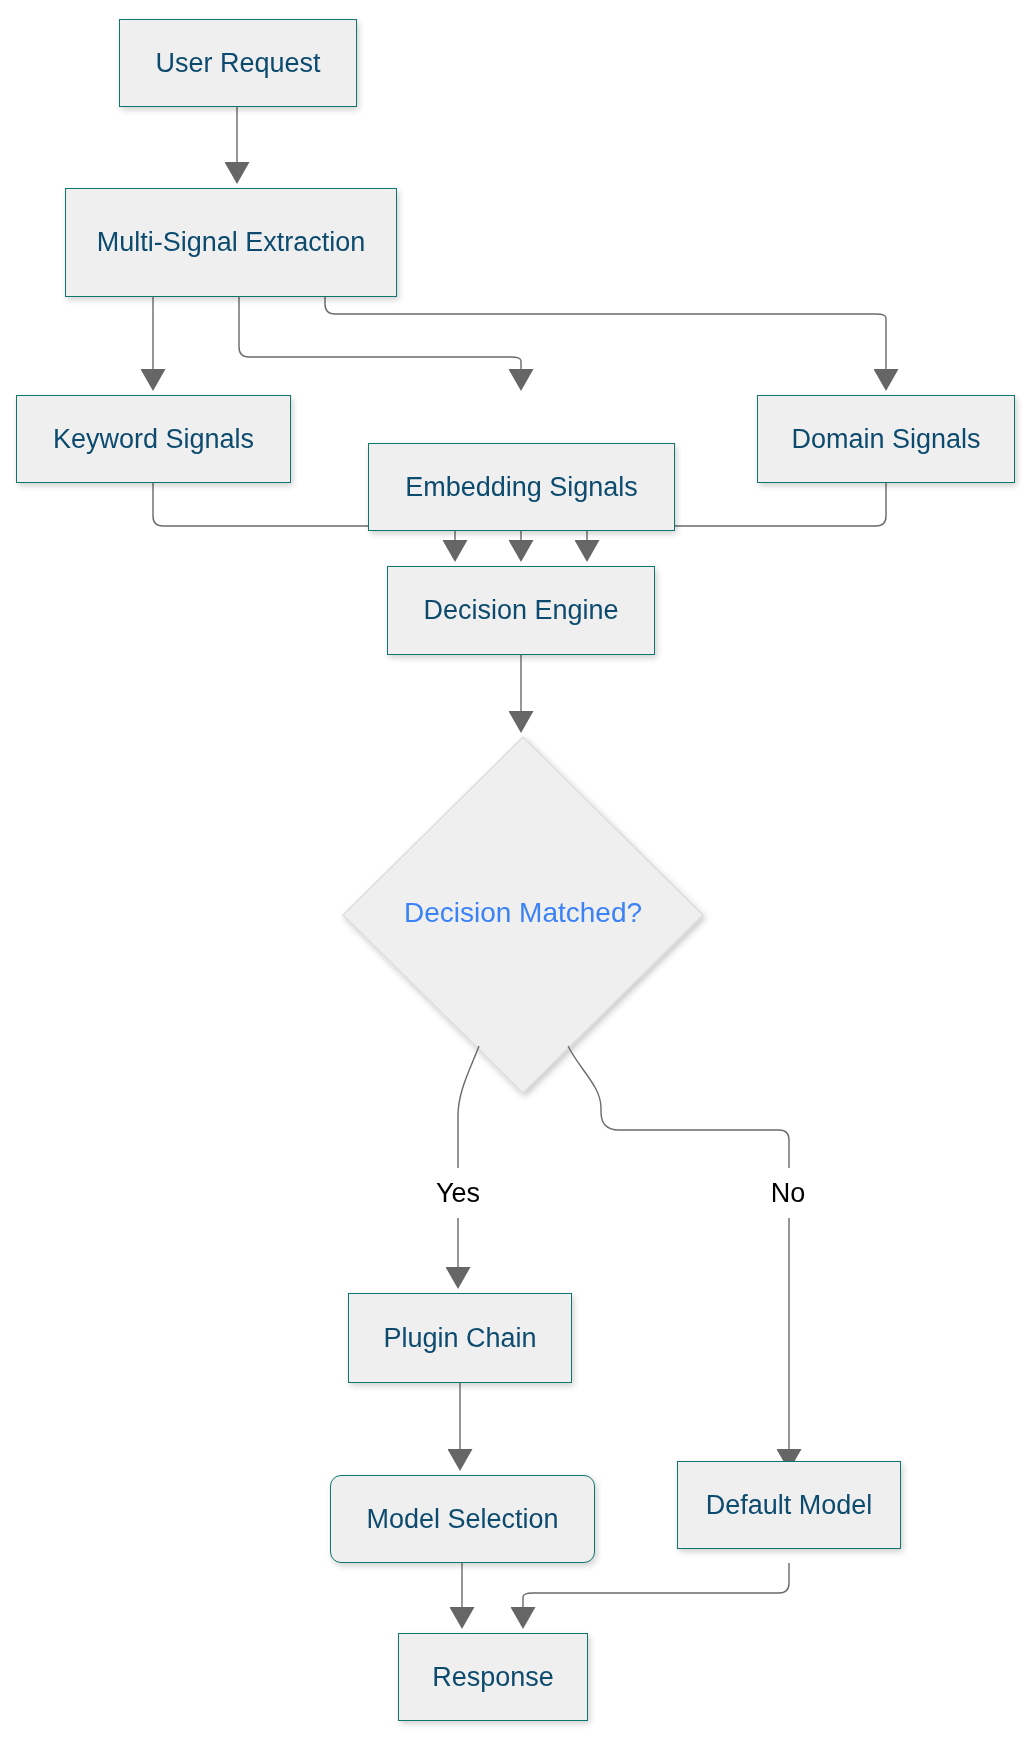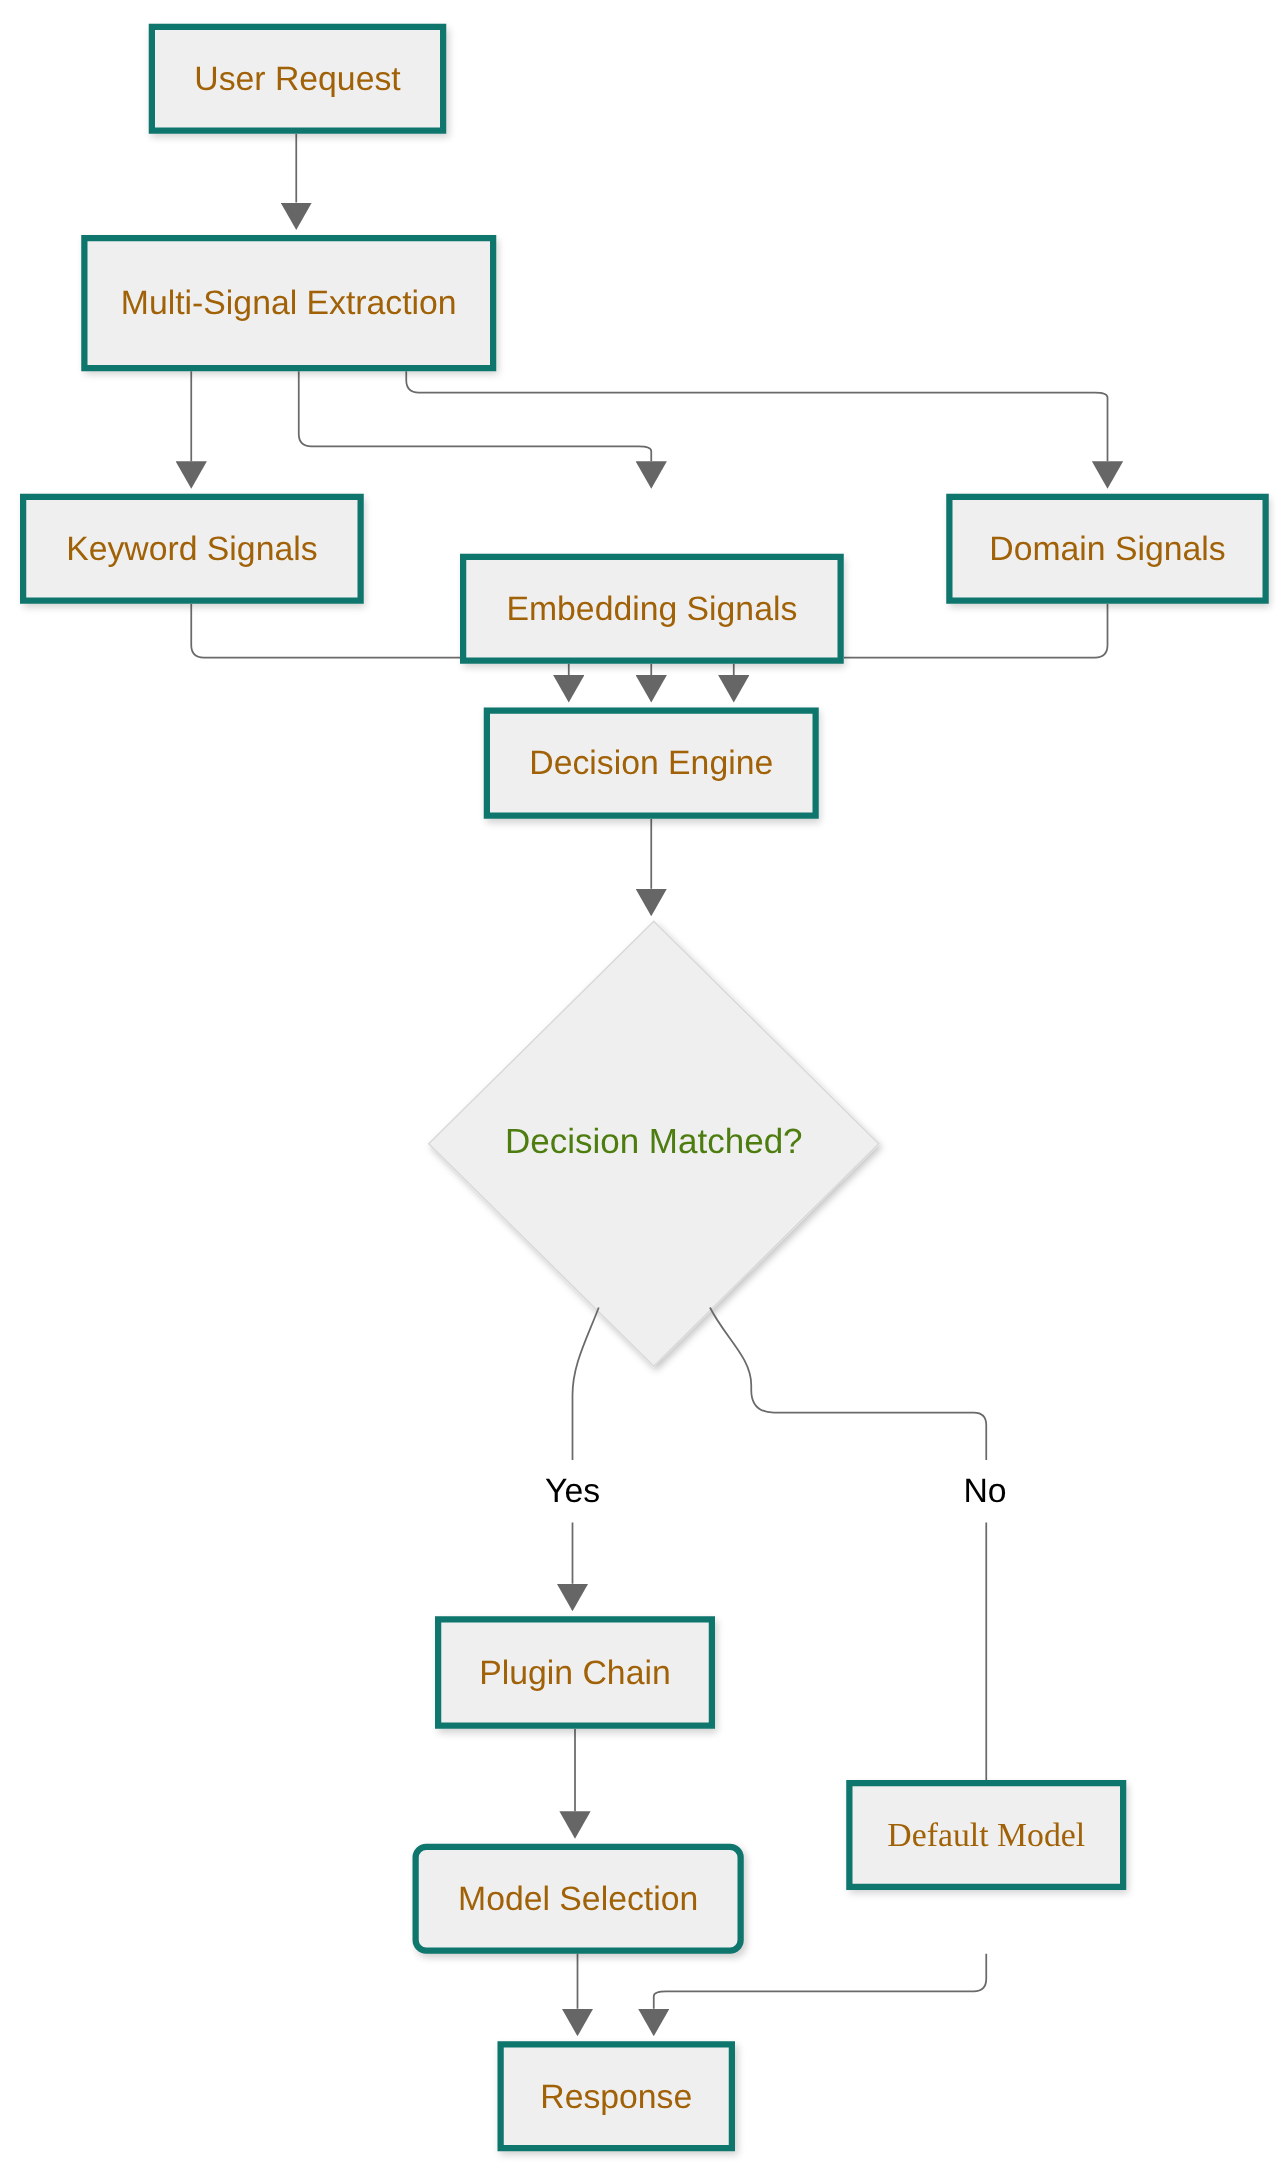--- a/index.html
+++ b/index.html
@@ -31,44 +31,44 @@
     fill: #efefef;
     stroke: #d9d9d9;
     stroke-width: 1.2;
   }
   .node {
     position: absolute;
     display: flex;
     align-items: center;
     justify-content: center;
     background: #efefef;
-    border: 5px solid #0f766e;
+    border: 1px solid #0f766e;
     box-shadow: 2px 3px 6px rgba(0,0,0,0.18);
-    color: #a16207;
+    color: #0c4a6e;
     font-size: 27px;
     text-align: center;
     box-sizing: border-box;
   }
   .node-user-request    { left: 119px; top: 19px;   width: 238px; height: 88px; }
   .node-multi-signal    { left: 65px;  top: 188px;  width: 332px; height: 109px; }
   .node-keyword         { left: 16px;  top: 395px;  width: 275px; height: 88px; }
   .node-embedding       { left: 368px; top: 395px;  width: 307px; height: 88px; margin-top: 48px; }
   .node-domain          { left: 757px; top: 395px;  width: 258px; height: 88px; }
   .node-decision-engine { left: 387px; top: 566px;  width: 268px; height: 89px; }
   .node-plugin-chain    { left: 348px; top: 1293px; width: 224px; height: 90px; }
   .node-model-selection { left: 330px; top: 1475px; width: 265px; height: 88px; border-radius: 11px; }
-  .node-default-model   { left: 677px; top: 1424px; width: 224px; height: 88px; font-family: Liberation Serif, serif; }
+  .node-default-model   { left: 677px; top: 1461px; width: 224px; height: 88px; }
   .node-response        { left: 398px; top: 1633px; width: 190px; height: 88px; }
   .diamond-label {
     position: absolute;
     left: 363px;
     top: 897px;
     width: 320px;
     text-align: center;
-    color: #4d7c0f;
+    color: #3b82f6;
     font-size: 28px;
   }
   .edge-label {
     position: absolute;
     color: #000000;
     font-size: 27px;
     background: #ffffff;
     padding: 2px 6px;
     transform: translate(-50%, -50%);
   }

